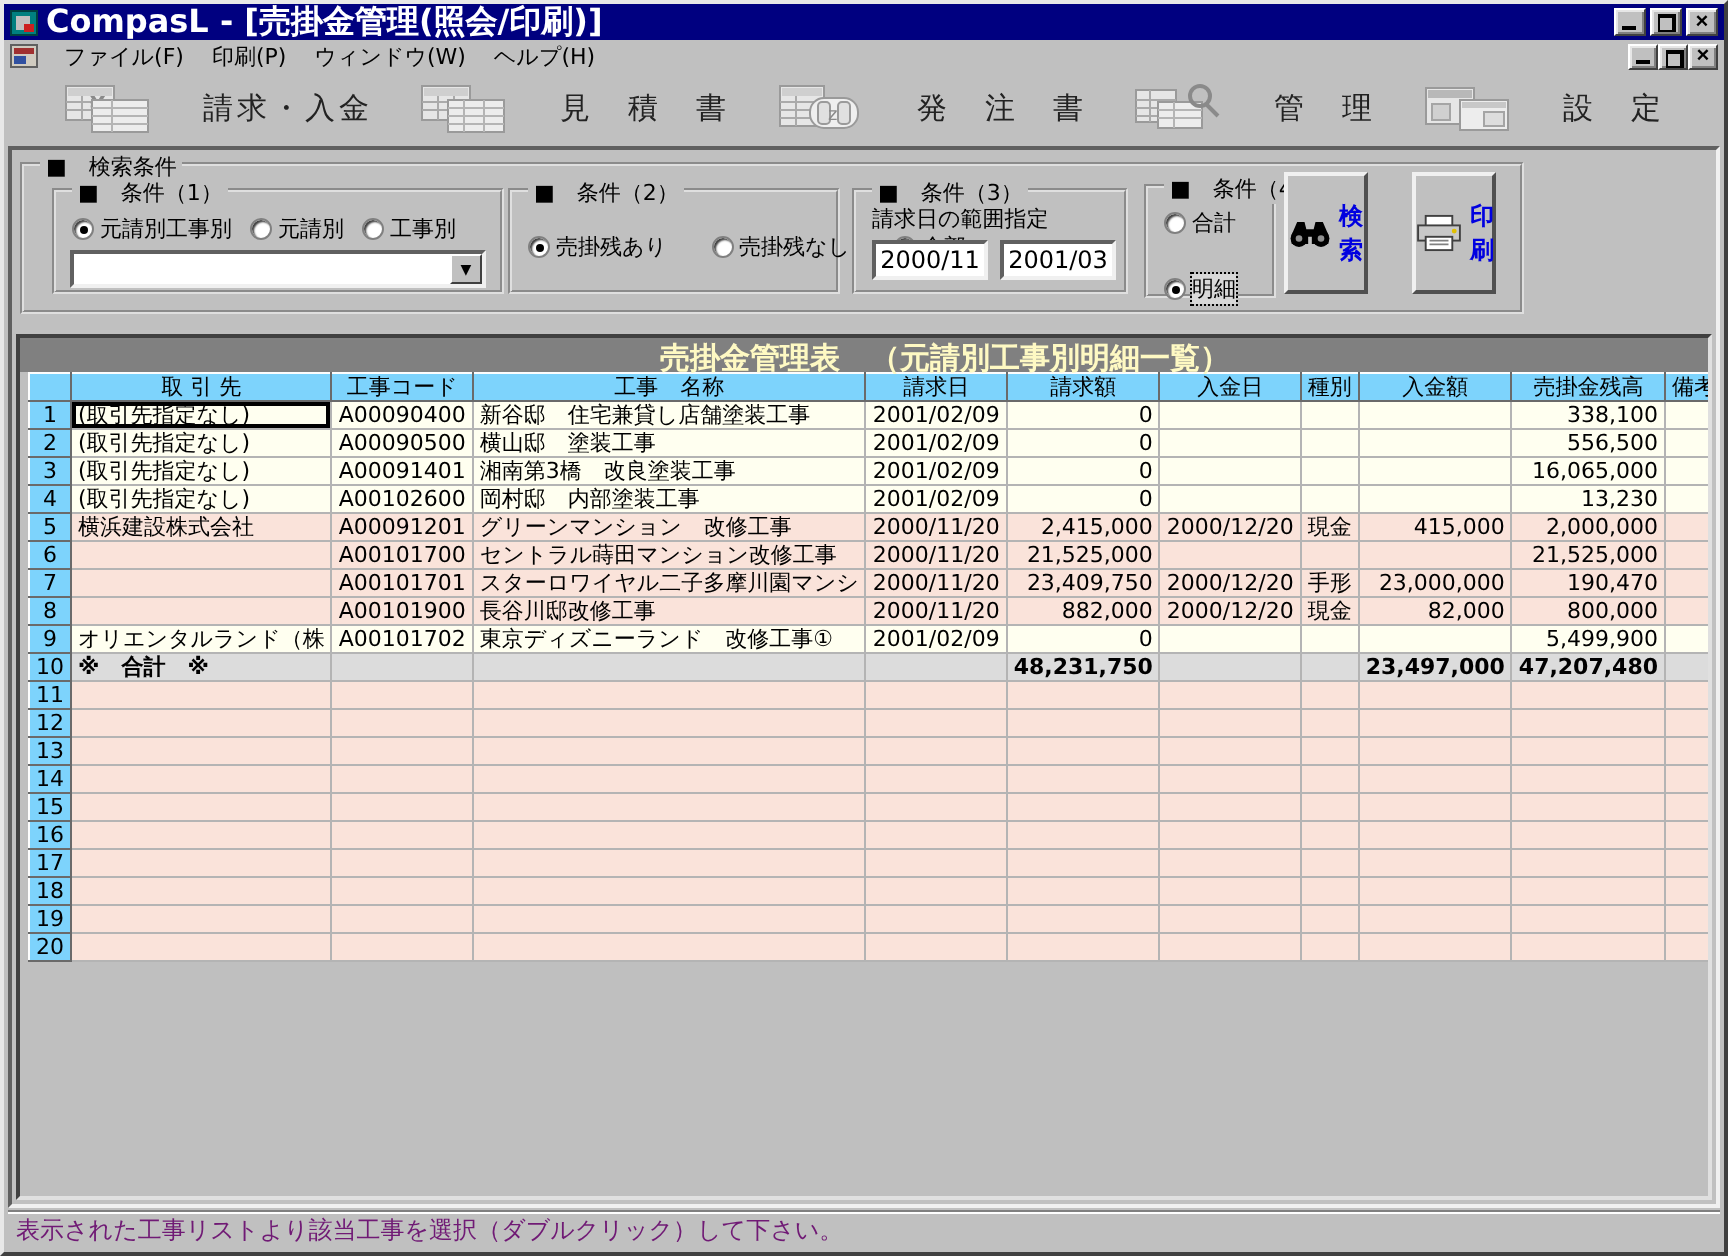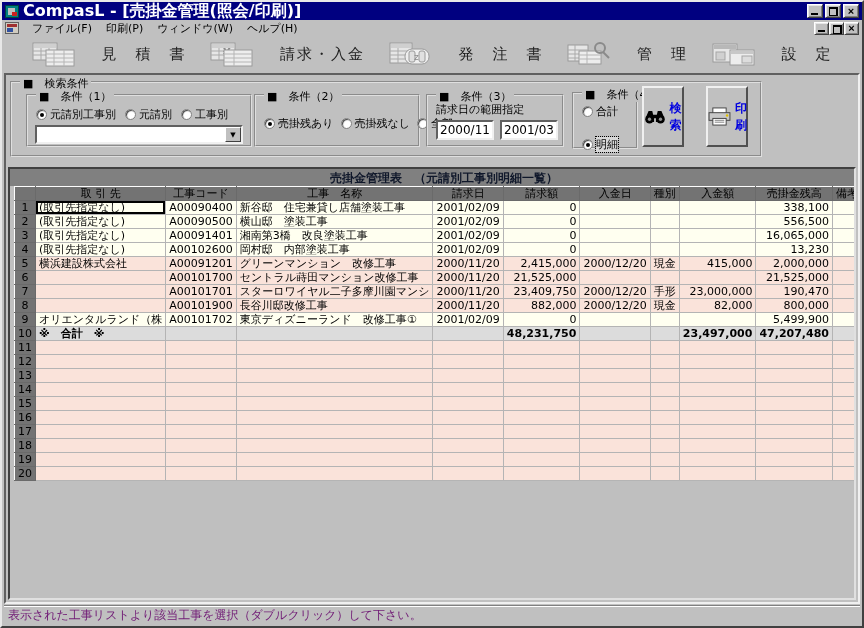--- a/index.html
+++ b/index.html
@@ -70,25 +70,25 @@
 
   .big-btn { position:absolute; top:11px; width:42px; height:61px; background:#c0c0c0; border:2px solid; border-color:#f0f0f0 #505050 #505050 #f0f0f0; display:flex; align-items:center; justify-content:center; gap:3px; cursor:default; padding:0; }
   .big-btn .btn-label { color:#0000e0; font-size:12px; font-weight:bold; }
   .btn-search { left:636px; }
   .btn-print { left:700px; }
 
   
   .list-panel { flex:1; margin:2px; border:2px solid; border-color:#404040 #e0e0e0 #e0e0e0 #404040; background:#bfbfbf; position:relative; overflow:hidden; min-height:0; }
   .band { height:17px; background:#808080; position:relative; }
   .band-count { position:absolute; left:0; top:1px; width:230px; text-align:center; color:#000; font-size:11px; }
-  .band-title { position:absolute; left:320px; top:1px; color:#0f172a; font-size:12px; font-weight:bold; white-space:nowrap; }
+  .band-title { position:absolute; left:320px; top:1px; color:#fef9c3; font-size:15px; font-weight:bold; white-space:nowrap; }
 
   table.grid { border-collapse:collapse; table-layout:fixed; margin-left:4px; background:#bfbfbf; border-left:1px solid #fff; }
   table.grid th, table.grid td { font-size:11px; font-weight:normal; padding:0 3px; height:14px; line-height:13px; white-space:nowrap; overflow:hidden; }
-  th.hcell, th.rownum { background:#737373; border:1px solid; border-color:#fdfdfd #6a6a6a #6a6a6a #fdfdfd; text-align:center; color:#000; }
+  th.hcell, th.rownum { background:#7dd3fc; border:1px solid; border-color:#fdfdfd #6a6a6a #6a6a6a #fdfdfd; text-align:center; color:#000; }
   th.hcell { height:17px; }
   td.cell { border-right:1px solid #b4b4b4; border-bottom:1px solid #b4b4b4; color:#000; }
   .al { text-align:left; } .ar { text-align:right; } .ac { text-align:left;margin-top:44px; }
   .bg-cream { background:#fffff0; }
   .bg-pink { background:#fae3da; }
   .bg-total { background:#dcdcdc; }
   tr.bold td { font-weight:bold; }
   td.focus { box-shadow:inset 0 0 0 2px #000; }
 
   
@@ -135,39 +135,39 @@
         <span class="glyph-x">×</span>
       </button>
   </div>
 
   <div class="toolbar">
     <div class="tool">
       <span class="ticon">
         <svg width="44" height="27" viewBox="0 0 44 27">
           <rect x="1" y="2" width="24" height="17" fill="#e6e6e6" stroke="#9a9a9a"></rect>
           <rect x="2" y="3" width="22" height="4" fill="#cfcfcf"></rect>
-          <path d="M1 10 h24 M1 14 h24 M9 7 v12 M17 7 v12" stroke="#aaaaaa" fill="none"></path>
-          <rect x="14" y="9" width="28" height="16" fill="#ededed" stroke="#9a9a9a"></rect>
-          <path d="M14 13 h28 M14 17 h28 M14 21 h28 M22 9 v16 M32 9 v16" stroke="#b5b5b5" fill="none"></path>
-        </svg>
-      </span>
-      <span class="tlabel">見　積　書</span>
-    </div>
-    <div class="tool">
-      <span class="ticon">
-        <svg width="44" height="27" viewBox="0 0 44 27">
-          <rect x="1" y="2" width="24" height="17" fill="#e6e6e6" stroke="#9a9a9a"></rect>
-          <rect x="2" y="3" width="22" height="4" fill="#cfcfcf"></rect>
           <path d="M1 10 h24 M1 14 h24 M9 7 v12" stroke="#aaaaaa" fill="none"></path>
           <text x="13" y="15" font-size="11" fill="#8a8a8a" font-weight="bold">¥</text>
           <rect x="14" y="9" width="28" height="16" fill="#ededed" stroke="#9a9a9a"></rect>
           <path d="M14 13 h28 M14 17 h28 M14 21 h28 M24 9 v16" stroke="#b5b5b5" fill="none"></path>
         </svg>
       </span>
       <span class="tlabel">請求・入金</span>
+    </div>
+    <div class="tool">
+      <span class="ticon">
+        <svg width="44" height="27" viewBox="0 0 44 27">
+          <rect x="1" y="2" width="24" height="17" fill="#e6e6e6" stroke="#9a9a9a"></rect>
+          <rect x="2" y="3" width="22" height="4" fill="#cfcfcf"></rect>
+          <path d="M1 10 h24 M1 14 h24 M9 7 v12 M17 7 v12" stroke="#aaaaaa" fill="none"></path>
+          <rect x="14" y="9" width="28" height="16" fill="#ededed" stroke="#9a9a9a"></rect>
+          <path d="M14 13 h28 M14 17 h28 M14 21 h28 M22 9 v16 M32 9 v16" stroke="#b5b5b5" fill="none"></path>
+        </svg>
+      </span>
+      <span class="tlabel">見　積　書</span>
     </div>
     <div class="tool">
       <span class="ticon">
         <svg width="44" height="27" viewBox="0 0 44 27">
           <rect x="1" y="2" width="22" height="20" fill="#e6e6e6" stroke="#9a9a9a"></rect>
           <rect x="2" y="3" width="20" height="4" fill="#cfcfcf"></rect>
           <path d="M1 10 h22 M1 14 h22 M1 18 h22 M9 7 v15" stroke="#aaaaaa" fill="none"></path>
           <rect x="16" y="8" width="24" height="15" rx="7" fill="#efefef" stroke="#9a9a9a"></rect>
           <rect x="20" y="10" width="6" height="11" rx="2" fill="#e0e0e0" stroke="#9a9a9a"></rect>
           <rect x="30" y="10" width="6" height="11" rx="2" fill="#e0e0e0" stroke="#9a9a9a"></rect>
@@ -228,21 +228,21 @@
           </span>
         </div>
         <div class="combo">
           <input type="text" value="" style="">
           <span class="combo-btn">▼</span>
         </div>
       </div>
 
       <div class="gb gb2">
         <span class="gb-label">■　条件（2）</span>
-        <div class="radio-row" style="top:20px; gap:7px;">
+        <div class="radio-row" style="top:20px; gap:22px;">
           <span class="radio-opt">
             <span class="radio checked"></span>
             <span class="radio-label">売掛残あり</span>
           </span>
           <span class="radio-opt">
             <span class="radio"></span>
             <span class="radio-label">売掛残なし</span>
           </span>
           <span class="radio-opt">
             <span class="radio"></span>

